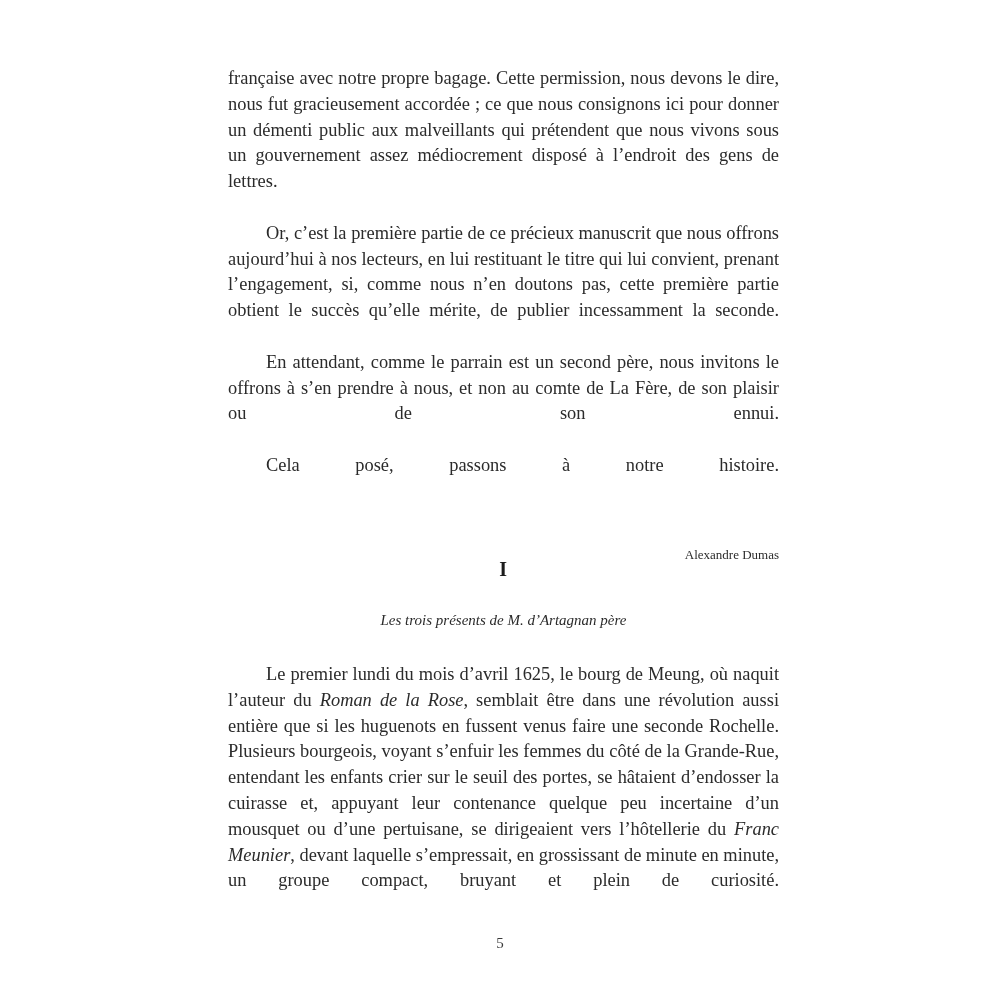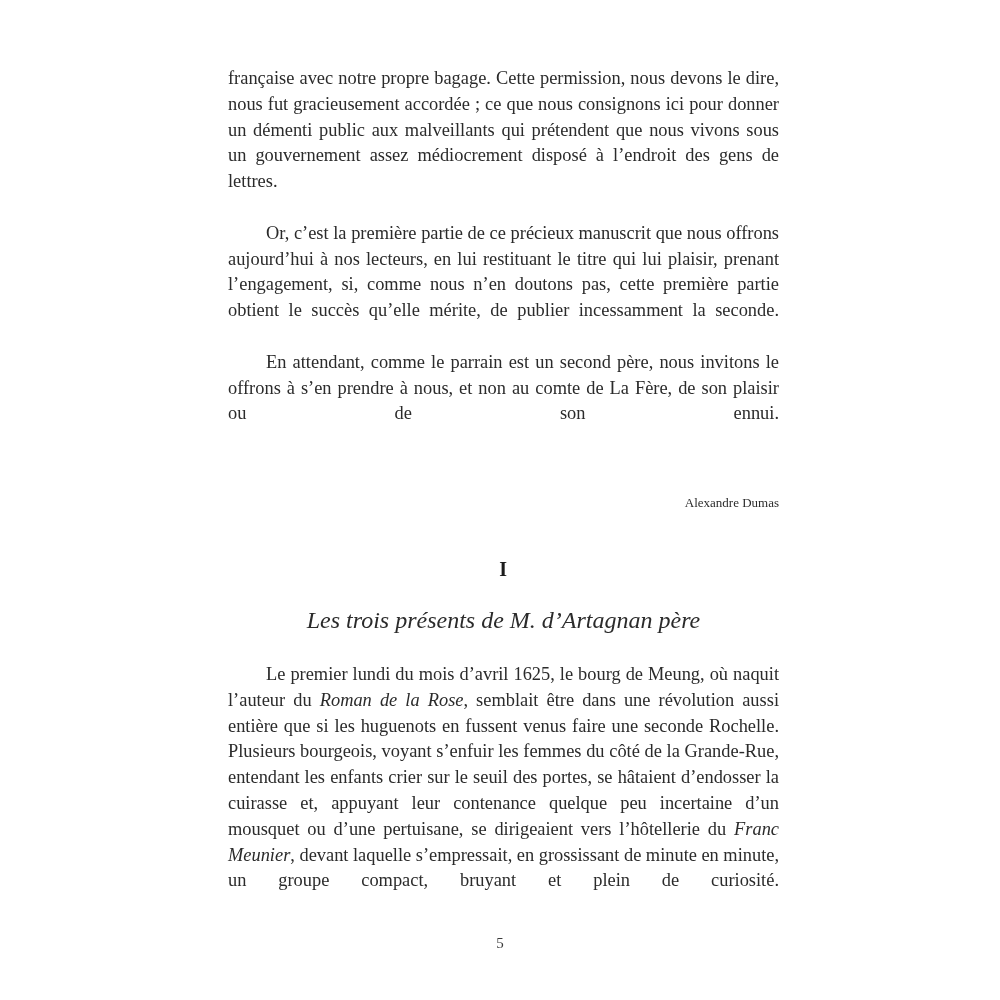--- a/index.html
+++ b/index.html
@@ -74,21 +74,21 @@
     font-size: 20px;
     line-height: 26px;
     font-weight: bold;
     letter-spacing: 0.5px;
     color: #1c1c1c;
   }
 
   .chapter-title {
     margin: 0;
     margin-top: 25px;
-    font-size: 24px;
+    font-size: 15px;
     line-height: 26px;
     font-style: italic;
     color: #2b2b2b;
   }
 
   .chapter-body {
     position: absolute;
     left: 228px;
     top: 662px;
     width: 551px;
@@ -111,24 +111,25 @@
 </style>
 </head>
 <body>
 
 <div class="page">
 
   <div class="text-column">
 
     <p class="body-par no-indent">française avec notre propre bagage. Cette permission, nous devons le dire, nous fut gracieusement accordée ; ce que nous consignons ici pour donner un démenti public aux malveillants qui prétendent que nous vivons sous un gouvernement assez médiocrement disposé à l’endroit des gens de lettres.</p>
 
-    <p class="body-par">Or, c’est la première partie de ce précieux manuscrit que nous offrons aujourd’hui à nos lecteurs, en lui restituant le titre qui lui plaisir, prenant l’engagement, si, comme nous n’en doutons pas, cette première partie obtient le succès qu’elle mérite, de publier incessamment la seconde.</p>
+    <p class="body-par">Or, c’est la première partie de ce précieux manuscrit que nous offrons aujourd’hui à nos lecteurs, en lui restituant le titre qui lui convient, prenant l’engagement, si, comme nous n’en doutons pas, cette première partie obtient le succès qu’elle mérite, de publier incessamment la seconde.</p>
 
     <p class="body-par">En attendant, comme le parrain est un second père, nous invitons le offrons à s’en prendre à nous, et non au comte de La Fère, de son plaisir ou de son ennui.</p>
 
+    <p class="body-par">Cela posé, passons à notre histoire.</p>
 
     <p class="signature">Alexandre Dumas</p>
 
   </div>
 
   <div class="chapter-block">
     <p class="chapter-number">I</p>
     <p class="chapter-title">Les trois présents de M. d’Artagnan père</p>
   </div>
 

